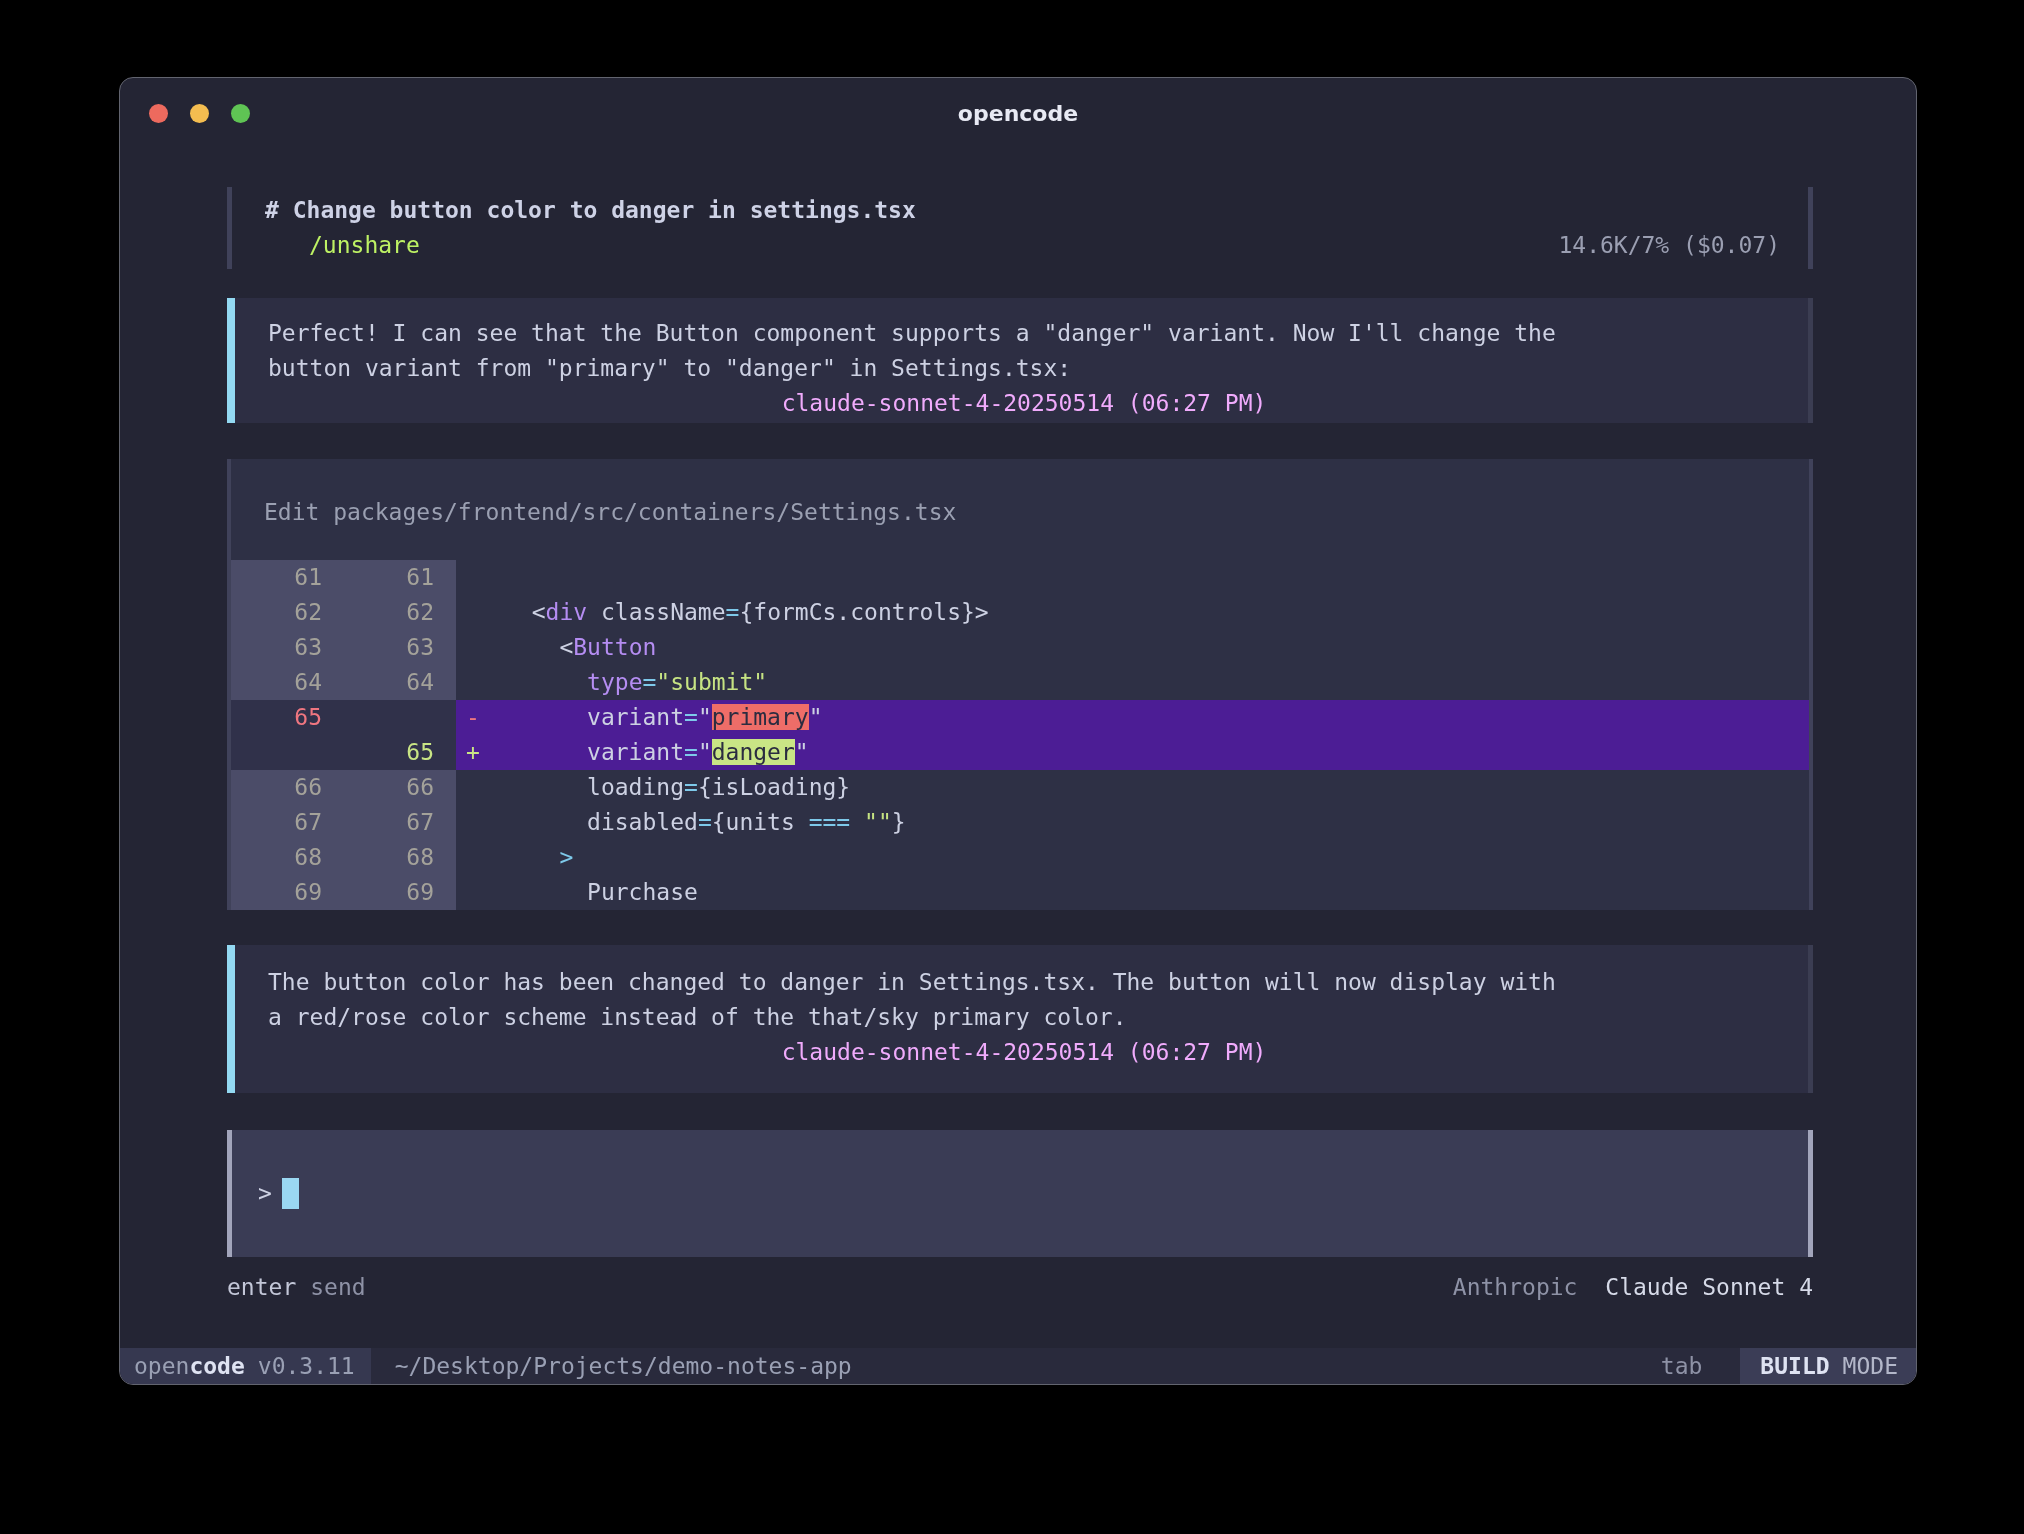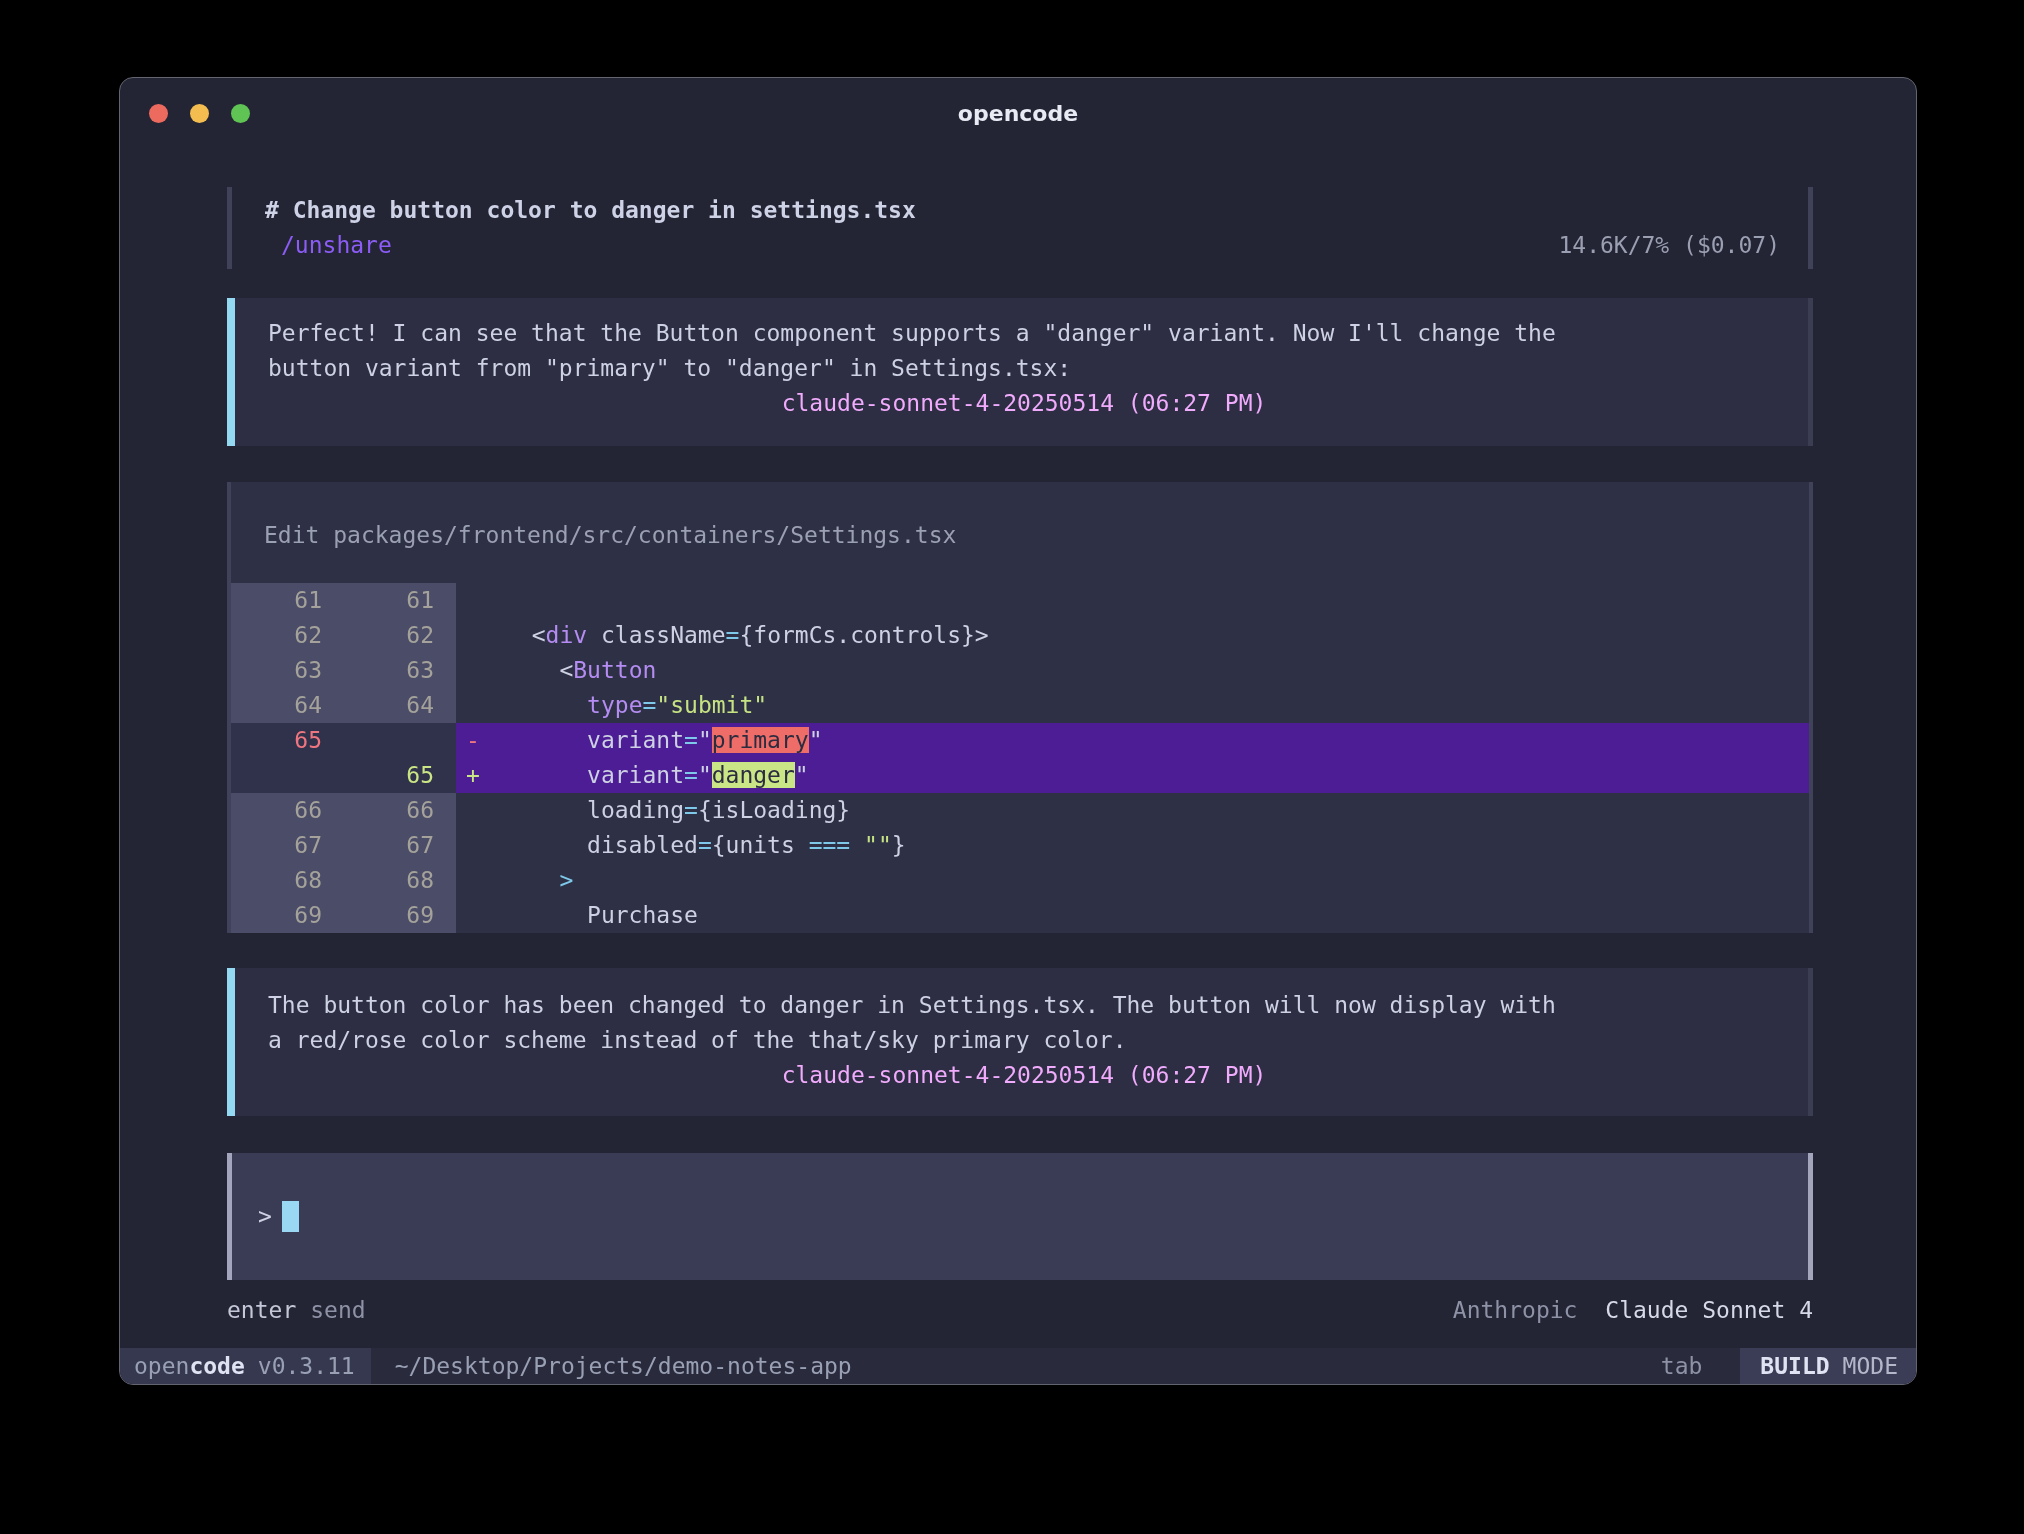--- a/index.html
+++ b/index.html
@@ -18,26 +18,26 @@
   .win-title{font-family:"DejaVu Sans",sans-serif;font-weight:bold;font-size:22px;color:#e8eaf4;}
   
   .block{margin-left:107px;margin-right:103px;box-sizing:border-box;font-size:23px;line-height:35px;}
   .tline{white-space:pre;}
   
   .hdr{margin-top:39px;height:82px;border-left:5px solid #40425a;border-right:5px solid #40425a;
        padding:6px 28px 0 33px;}
   .hdr-title{font-weight:bold;color:#ced2e6;}
   .hdr-line2{display:flex;color:#8e92a6;}
   .hdr-url{color:#8e92a6;}
-  .hdr-unshare{color:#8b5cf6;margin-left:16px;}
+  .hdr-unshare{color:#bef264;margin-left:44px;}
   .hdr-tokens{margin-left:auto;color:#9b9fb2;}
   
   .msg{background:#2d2e43;border-left:8px solid #93d9f2;border-right:5px solid #3b3d52;
        padding:18px 28px 0 33px;color:#cdd1e3;}
-  .msg.first{margin-top:29px;height:148px;}
+  .msg.first{margin-top:29px;height:125px;}
   .msg.second{margin-top:35px;height:148px;padding-top:20px;}
   .msg-meta{color:#f0abfc;text-align:center;}
   
   .edit{margin-top:36px;background:#2e3045;border-left:4px solid #40425a;border-right:4px solid #40425a;
         padding:36px 0 0 0;height:451px;}
   .edit-title{color:#9ba0b2;padding-left:33px;}
   .diff{margin-top:30px;}
   .drow{display:flex;height:35px;}
   .drow .gutter{flex:0 0 225px;display:flex;background:#4b4c68;}
   .drow .num{flex:0 0 112px;text-align:right;box-sizing:border-box;padding-right:21px;color:#a4a29a;}

